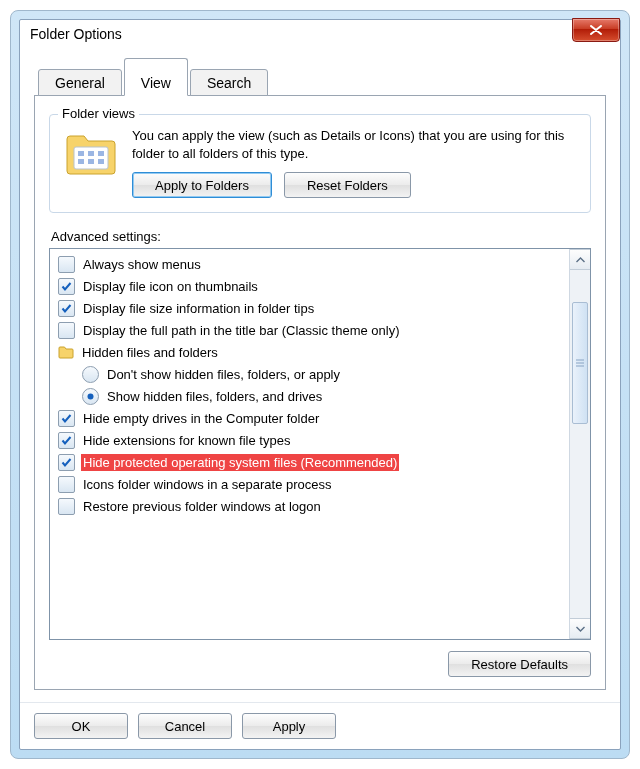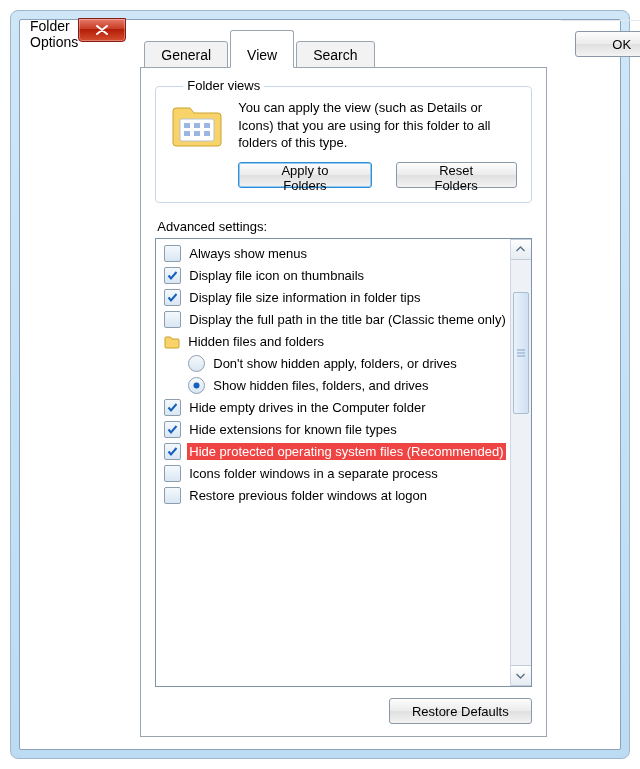--- a/index.html
+++ b/index.html
@@ -1,37 +1,37 @@
 <!DOCTYPE html>
 <html><head>
 <meta charset="utf-8">
 <style>
 html,body{margin:0;padding:0;font-family:"Segoe UI",Tahoma,sans-serif;font-size:13px;background:#fff}
 .outer{box-sizing:border-box;width:640px;height:769px;padding:10px;background:#fff}
 .glass{box-sizing:border-box;width:100%;height:100%;padding:8px;background:linear-gradient(#cfe6f7,#bcdcf3);border:1px solid #9fb7cc;border-radius:8px;position:relative}
-.dialog{box-sizing:border-box;width:100%;height:100%;background:#fff;border:1px solid #8aa2bc;border-radius:2px;display:flex;flex-direction:row}
+.dialog{box-sizing:border-box;width:100%;height:100%;background:#fff;border:1px solid #8aa2bc;border-radius:2px;display:flex;flex-direction:column}
 
 .titlebar{display:flex;align-items:center;height:28px;padding:0 2px 0 10px}
 .titlebar .title{flex:1;color:#000;font-size:14px}
 .closebtn{width:46px;height:22px;border:1px solid #8a1a12;border-radius:0 0 4px 4px;background:linear-gradient(#e67a6a,#c83c24 45%,#b11c07 46%,#d64d2e);display:flex;align-items:center;justify-content:center;margin-top:-9px;margin-right:-2px;box-shadow:0 0 0 1px rgba(255,255,255,.3) inset;cursor:default}
 .closebtn svg{display:block}
 
 .body{flex:1;padding:10px 14px 12px;display:flex;flex-direction:column}
 
 .tabs{display:flex;align-items:flex-end;margin-bottom:-1px;padding-left:4px}
 .tab{padding:5px 16px 4px;border:1px solid #9aa5b2;background:#f2f2f2;color:#000;border-top-left-radius:3px;border-top-right-radius:3px;margin-right:2px;position:relative;cursor:default;font-size:14px}
 .tab.active{background:#fff;border-bottom-color:#fff;z-index:2;padding-top:16px}
 .tabpage{flex:1;border:1px solid #9aa5b2;background:#fff;padding:12px 14px;display:flex;flex-direction:column;overflow:hidden}
 
 .group{border:1px solid #c9d8e8;border-radius:4px;padding:12px 14px 14px;position:relative;margin-top:6px}
-.group .legend{position:absolute;top:-9px;left:27px;background:#fff;padding:0 4px;color:#000;font-size:13px}
+.group .legend{position:absolute;top:-9px;left:8px;background:#fff;padding:0 4px;color:#000;font-size:13px}
 .group-row{display:flex;gap:14px}
 .folder-ico{width:54px;height:48px;flex:0 0 auto;margin-top:2px}
 .group-text{color:#000;line-height:1.35}
-.group-buttons{display:flex;gap:24px;margin-top:10px}
+.group-buttons{display:flex;gap:12px;margin-top:10px}
 
 .btn{height:26px;padding:0 22px;border:1px solid #8a98a8;border-radius:3px;background:linear-gradient(#fdfdfd,#ececec 48%,#e0e0e0 52%,#f3f3f3);font:inherit;cursor:default}
 .btn.primary{border-color:#2f8dd6;box-shadow:0 0 0 1px rgba(134,196,241,.9) inset}
 
 .adv-label{margin:16px 0 4px 2px;color:#000}
 .listbox{flex:1;border:1px solid #7f93a8;background:#fff;position:relative;overflow:hidden;display:flex}
 .listbox-inner{flex:1;overflow:hidden;padding:4px 2px}
 .row{display:flex;align-items:center;height:22px;white-space:nowrap}
 .row .ind{display:inline-block}
 .row .ctrl{width:15px;height:15px;flex:0 0 auto;margin-right:6px;border:1px solid #8d9eb0;border-radius:2px;background:linear-gradient(#f5f9fd,#d9e6f2);display:flex;align-items:center;justify-content:center}
@@ -45,21 +45,21 @@
 .folder-mini{width:16px;height:14px;flex:0 0 auto;margin-right:6px}
 
 .scrollbar{flex:0 0 20px;border-left:1px solid #cfd8e2;background:#eef2f6;display:flex;flex-direction:column}
 .sb-btn{height:19px;display:flex;align-items:center;justify-content:center;background:linear-gradient(#fdfdfd,#e6ecf2);border:1px solid #c2cdd8;margin:0;border-left:none;border-right:none}
 .sb-track{flex:1;position:relative}
 .sb-thumb{position:absolute;left:2px;right:2px;top:32px;height:120px;border:1px solid #a9bdd3;border-radius:2px;background:linear-gradient(90deg,#eaf2fb,#cfe1f3)}
 .sb-thumb .grip{position:absolute;left:3px;right:3px;top:50%;transform:translateY(-50%);display:grid;grid-template-columns:1fr;gap:2px}
 .sb-thumb .grip div{height:1px;background:#87a4c4}
 
 .restore-row{display:flex;justify-content:flex-end;margin-top:11px}
-.dlg-buttons{display:flex;justify-content:flex-end;gap:10px;padding:10px 14px;border-top:1px solid #e3e8ee}
+.dlg-buttons{display:flex;justify-content:flex-start;gap:10px;padding:10px 14px;border-top:1px solid #e3e8ee}
 .dlg-buttons .btn{min-width:94px;padding:0 10px}
 </style>
 </head>
 <body>
 
 <div class="outer">
 <div class="glass">
 <div class="dialog">
 
   <div class="titlebar">
@@ -140,21 +140,21 @@
                 <div class="row">
                   <span class="ind" style="width: 6px;"></span>
                   <svg class="folder-mini" viewBox="0 0 16 14">
                     <path d="M1 4 L1 12 Q1 13 2 13 L14 13 Q15 13 15 12 L15 5 Q15 4 14 4 L8 4 L6.5 2 L2 2 Q1 2 1 3 Z" fill="#f7d36a" stroke="#caa22d"></path>
                   </svg>
                   <span class="lbl">Hidden files and folders</span>
                 </div>
                 <div class="row">
                   <span class="ind" style="width: 30px;"></span>
                   <span class="ctrl radio"></span>
-                  <span class="lbl">Don't show hidden apply, folders, or drives</span>
+                  <span class="lbl">Don't show hidden files, folders, or apply</span>
                 </div>
                 <div class="row">
                   <span class="ind" style="width: 30px;"></span>
                   <span class="ctrl radio checked">
                     <svg width="9" height="9" viewBox="0 0 9 9" class="tick">
                       <circle class="radio-dot" cx="4.5" cy="4.5" r="3"></circle>
                     </svg>
                   </span>
                   <span class="lbl">Show hidden files, folders, and drives</span>
                 </div>

